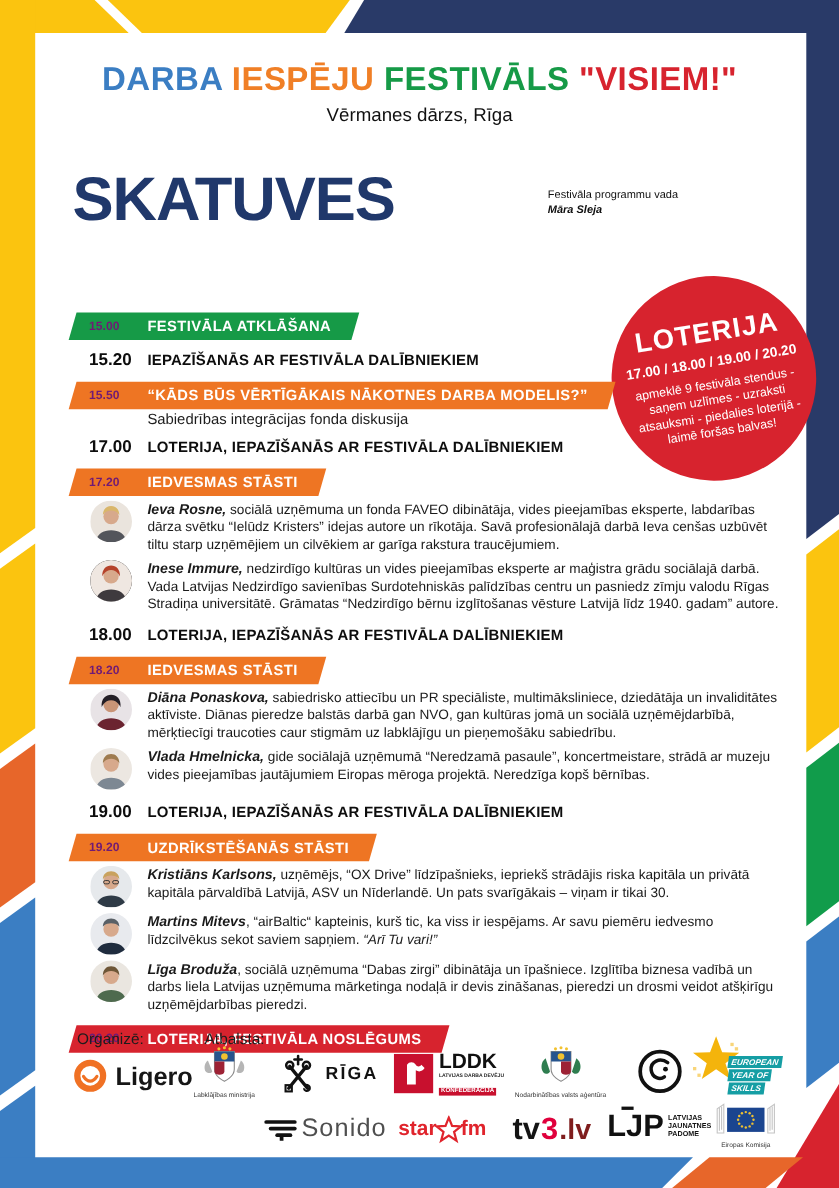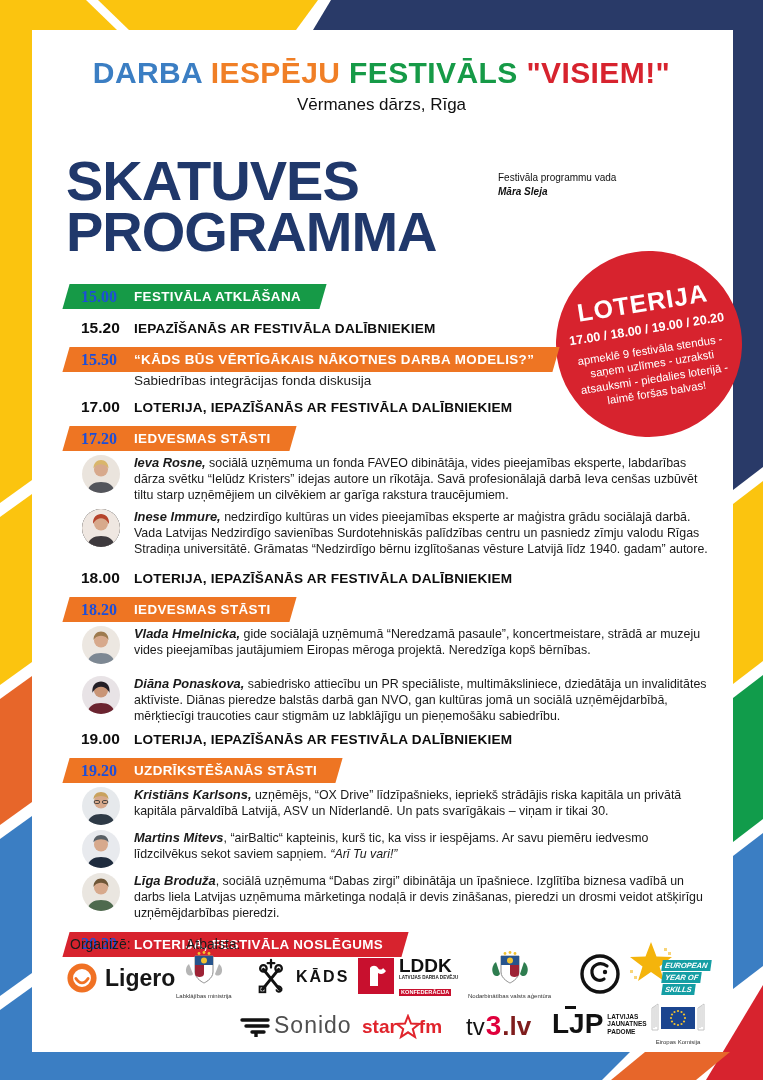--- a/index.html
+++ b/index.html
@@ -32,21 +32,21 @@
   .program{left:66px;top:284px;width:652px;}
   .row-plain{display:flex;align-items:baseline;padding-left:15px;margin-bottom:10px;}
   .row-plain .time{font-weight:bold;font-size:15.5px;width:53px;flex:0 0 53px;color:#0d0d0d;}
   .row-plain .label{font-weight:bold;font-size:13.6px;letter-spacing:.2px;color:#0d0d0d;}
   .banner{position:relative;display:inline-flex;align-items:center;height:25px;
           padding:0 22px 0 15px;margin-bottom:4px;}
   .banner .bg{position:absolute;inset:0;transform:skewX(-16deg);}
   .banner.green .bg{background:#169A47;}
   .banner.orange .bg{background:#EE7523;}
   .banner.red .bg{background:#D7232E;}
-  .banner .time{position:relative;font-weight:bold;font-size:16px;width:53px;flex:0 0 53px;color:#1d4ed8;font-family:Liberation Serif, serif;}
+  .banner .time{position:relative;font-weight:bold;font-size:11px;width:53px;flex:0 0 53px;color:#701a75;}
   .banner .label{position:relative;font-weight:bold;font-size:13.4px;letter-spacing:.4px;color:#fff;}
   .mb10{margin-bottom:10px!important}.mb12{margin-bottom:12px!important}
   .row-note{margin:-1px 0 10px 68px;font-size:13.5px;color:#1d1d1d;}
   .speaker{display:flex;padding-left:16px;margin-bottom:5px;}
   .speaker .avatar{flex:0 0 38px;width:38px;height:38px;border-radius:50%;overflow:hidden;margin-right:14px;}
   .speaker .bio{font-size:12.4px;line-height:15.9px;color:#1a1a1a;width:578px;}
   .speaker .bio .name{font-weight:bold;font-style:italic;font-size:12.9px;}
   .speaker .bio .it{font-style:italic;margin-top:17px;}
 
   
@@ -58,21 +58,21 @@
   .lddk-block{margin-left:5px;line-height:1;}
   .lddk-txt{font-size:19px;font-weight:800;color:#101010;}
   .lddk-s1{font-size:4.6px;font-weight:bold;color:#222;margin-top:1px;}
   .lddk-s2{font-size:5.6px;font-weight:bold;color:#fff;background:#C8102E;display:inline-block;padding:1px 2px;}
   .eys-chips{margin-left:-12px;margin-top:20px;}
   .eys-chip{display:block;background:#159EA4;color:#fff;font-weight:bold;font-style:italic;
             font-size:7.5px;padding:1px 3px;margin-bottom:1px;transform:skewX(-8deg);width:max-content;}
   .sonido-txt{font-size:23px;color:#4f4f4f;letter-spacing:1px;margin-left:4px;}
   .starfm{font-size:19px;font-weight:800;color:#E0242C;display:flex;align-items:center;}
   .tv3{display:flex;align-items:baseline;}
-  .tv3 .tv{font-size:24px;font-weight:400;color:#141414;}
+  .tv3 .tv{font-size:28px;font-weight:700;color:#141414;}
   .tv3 .three{font-size:28px;font-weight:800;color:#E0003C;margin:0 1px;}
   .tv3 .lv{font-size:26px;font-weight:800;color:#7f1d1d;}
   .ljp{display:flex;}
   .ljp-txt{font-size:28px;font-weight:800;color:#111;position:relative;line-height:1;}
   .ljp-txt .bar{position:absolute;left:13px;top:-4px;width:11px;height:3px;background:#111;}
   .ljp-sub{font-size:6.5px;font-weight:800;line-height:7.6px;color:#111;margin-left:4px;}
   .ec{display:flex;flex-direction:column;align-items:center;}
 </style>
 </head>
 <body>
@@ -106,21 +106,20 @@
       <span class="c-blue">DARBA</span>
       <span class="c-orange">IESPĒJU</span>
       <span class="c-green">FESTIVĀLS</span>
       <span class="c-red">"VISIEM!"</span>
     </div>
     <div class="venue-line">Vērmanes dārzs, Rīga</div>
   </div>
 
   <div class="layer main-title">
     <div>SKATUVES</div>
-    <div>PROGRAMMA</div>
   </div>
 
   <div class="layer host">
     <div>Festivāla programmu vada</div>
     <div class="name">Māra Sleja</div>
   </div>
 
   <div class="layer lottery">
     <div class="t">LOTERIJA</div>
     <div class="times">17.00 / 18.00 / 19.00 / 20.20</div>
@@ -183,38 +182,38 @@
       <span class="time">18.00</span>
       <span class="label">LOTERIJA, IEPAZĪŠANĀS AR FESTIVĀLA DALĪBNIEKIEM</span>
     </div>
 
     <div class="banner orange">
       <span class="bg"></span>
       <span class="time">18.20</span>
       <span class="label">IEDVESMAS STĀSTI</span>
     </div>
 
-    <div class="speaker mb12">
-      <span class="avatar"><svg width="38" height="38" viewBox="0 0 38 38">
-            <rect width="38" height="38" fill="#ECE7E1"></rect>
-            <path d="M5 38c1-8 7-11 14-11s13 3 14 11z" fill="#7D8893"></path>
-            <circle cx="19" cy="14.5" r="7" fill="#D7A98C"></circle>
-            <path d="M11.5 14c0-5.5 3.3-8.5 7.5-8.5s7.5 3 7.5 8.5c0 0-2-4.3-7.5-4.3s-7.5 4.3-7.5 4.3z" fill="#9E7B4F"></path>
-          </svg></span>
-      <span class="bio"><span class="name">Vlada Hmelnicka,</span><span> gide sociālajā uzņēmumā “Neredzamā pasaule”, koncertmeistare, strādā ar muzeju vides pieejamības jautājumiem Eiropas mēroga projektā. Neredzīga kopš bērnības.</span></span>
-    </div>
-
     <div class="speaker">
       <span class="avatar"><svg width="38" height="38" viewBox="0 0 38 38">
             <rect width="38" height="38" fill="#E8E3E6"></rect>
             <path d="M5 38c1-8 7-11 14-11s13 3 14 11z" fill="#6B2430"></path>
             <circle cx="19" cy="14.5" r="7" fill="#C99577"></circle>
             <path d="M10.5 17c-1-8 3.8-11.5 8.5-11.5S28.5 9 27.5 17c0 0-2.3-6.3-8.5-6.3S10.5 17 10.5 17z" fill="#241F26"></path>
           </svg></span>
       <span class="bio"><span class="name">Diāna Ponaskova,</span><span> sabiedrisko attiecību un PR speciāliste, multimāksliniece, dziedātāja un invaliditātes aktīviste. Diānas pieredze balstās darbā gan NVO, gan kultūras jomā un sociālā uzņēmējdarbībā, mērķtiecīgi traucoties caur stigmām uz labklājīgu un pieņemošāku sabiedrību.</span></span>
+    </div>
+
+    <div class="speaker mb12">
+      <span class="avatar"><svg width="38" height="38" viewBox="0 0 38 38">
+            <rect width="38" height="38" fill="#ECE7E1"></rect>
+            <path d="M5 38c1-8 7-11 14-11s13 3 14 11z" fill="#7D8893"></path>
+            <circle cx="19" cy="14.5" r="7" fill="#D7A98C"></circle>
+            <path d="M11.5 14c0-5.5 3.3-8.5 7.5-8.5s7.5 3 7.5 8.5c0 0-2-4.3-7.5-4.3s-7.5 4.3-7.5 4.3z" fill="#9E7B4F"></path>
+          </svg></span>
+      <span class="bio"><span class="name">Vlada Hmelnicka,</span><span> gide sociālajā uzņēmumā “Neredzamā pasaule”, koncertmeistare, strādā ar muzeju vides pieejamības jautājumiem Eiropas mēroga projektā. Neredzīga kopš bērnības.</span></span>
     </div>
 
     <div class="row-plain">
       <span class="time">19.00</span>
       <span class="label">LOTERIJA, IEPAZĪŠANĀS AR FESTIVĀLA DALĪBNIEKIEM</span>
     </div>
 
     <div class="banner orange">
       <span class="bg"></span>
       <span class="time">19.20</span>
@@ -295,21 +294,21 @@
         </g>
         <circle cx="28" cy="11" r="3.4" fill="none" stroke="#111" stroke-width="2.4"></circle>
         <circle cx="12" cy="11" r="3.4" fill="none" stroke="#111" stroke-width="2.4"></circle>
         <g stroke="#111" stroke-width="2.4" stroke-linecap="round">
           <line x1="20" y1="2" x2="20" y2="10"></line>
           <line x1="16.5" y1="5.5" x2="23.5" y2="5.5"></line>
         </g>
         <rect x="8" y="30" width="6" height="6" fill="none" stroke="#111" stroke-width="2"></rect>
         <path d="M26 30c3-1 6 1 5 4-2 3-6 1-5-1" fill="none" stroke="#111" stroke-width="2"></path>
       </svg>
-    <span class="riga-txt">KĀDS</span>
+    <span class="riga-txt">RĪGA</span>
   </div>
 
   <div class="logo" style="left:358px;top:956px">
     <svg width="36" height="36" viewBox="0 0 36 36">
         <rect width="36" height="36" fill="#C8102E"></rect>
         <path d="M12 28V10c2-3 6-3 8 0 1 2 4 2 5 0l3 3c-2 3-5 4-8 2v13z" fill="#fff"></path>
       </svg>
     <div class="lddk-block">
       <div class="lddk-txt">LDDK</div>
       <div class="lddk-s1">LATVIJAS DARBA DEVĒJU</div>

